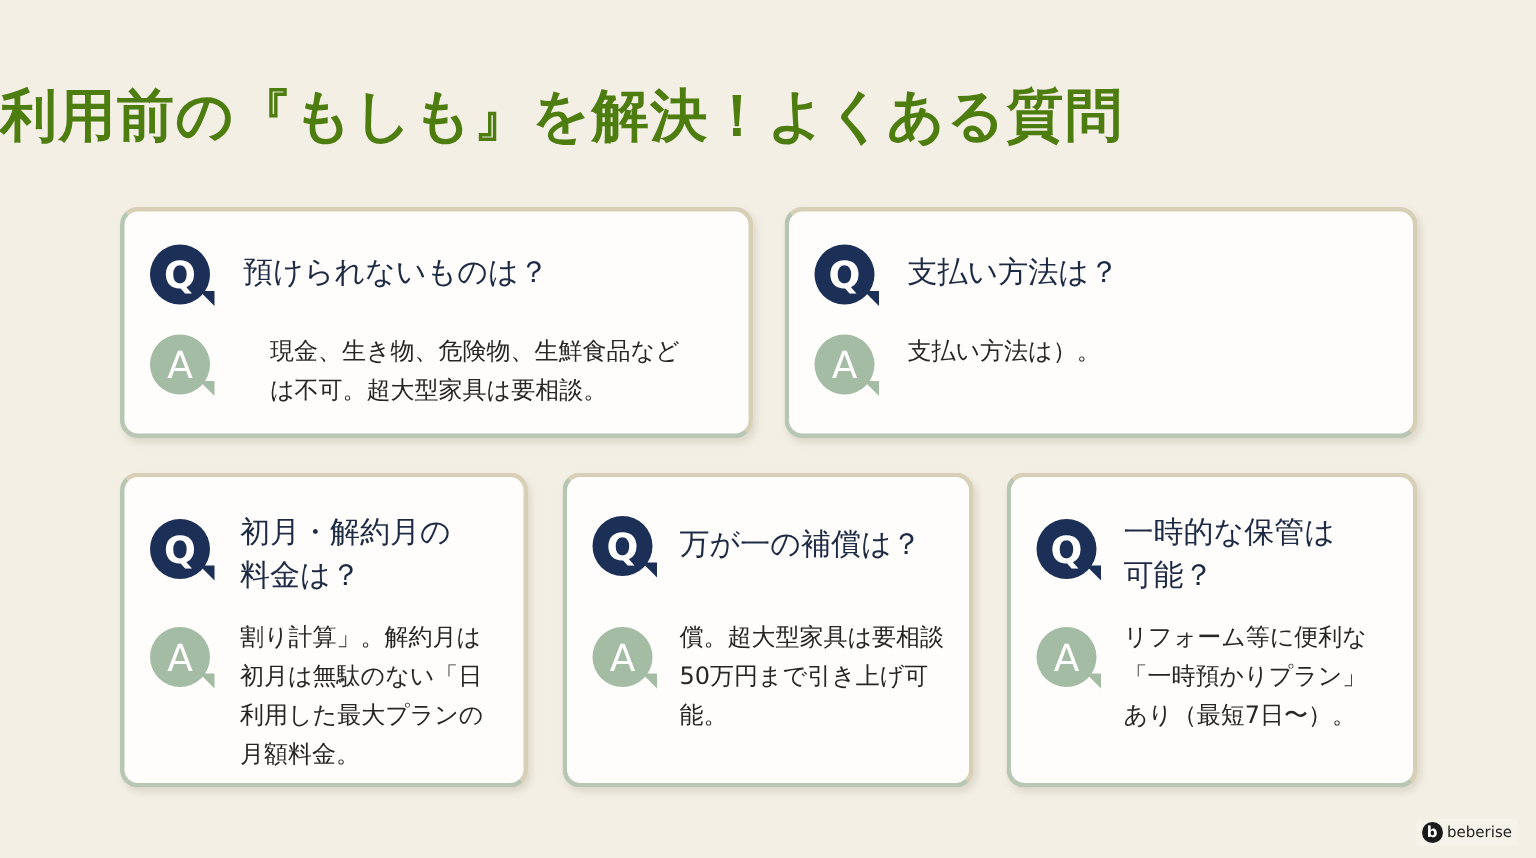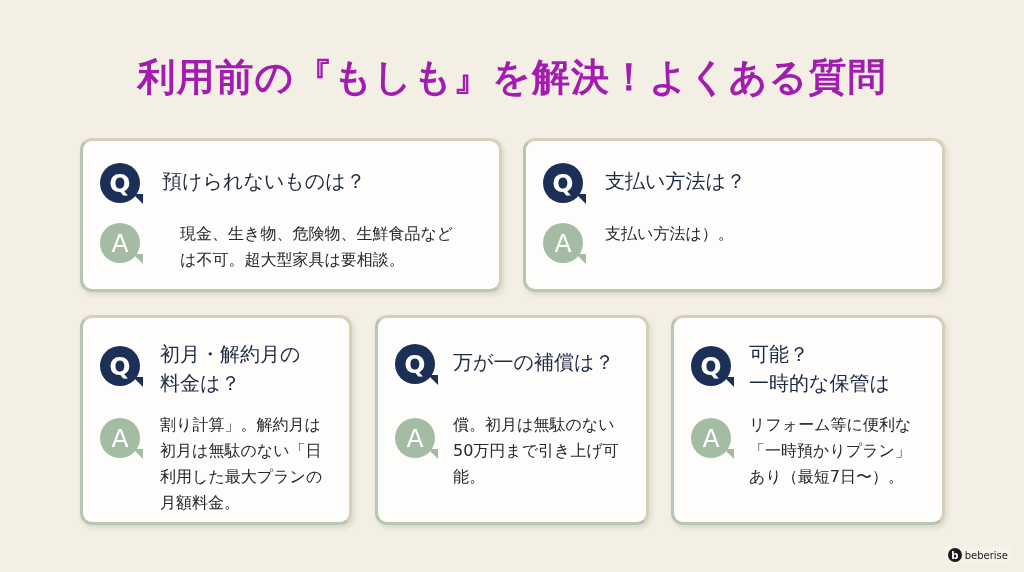--- a/index.html
+++ b/index.html
@@ -3,22 +3,22 @@
 <meta charset="utf-8">
 <style>
   html, body { margin:0; padding:0; }
   body {
     width:1024px; height:572px; overflow:hidden;
     background:#f3efe5;
     font-family:"DejaVu Sans", "Liberation Sans", sans-serif;
     position:relative;
   }
   .title {
-    position:absolute; left:0; top:52px; width:1024px; text-align:center;
-    font-size:38px; font-weight:bold; color:#a21caf; letter-spacing:1px;
+    position:absolute; left:0; top:52px; width:1024px; 
+    font-size:38px; font-weight:bold; color:#4d7c0f; letter-spacing:1px;
     font-family:"DejaVu Sans", sans-serif;
   }
   .card {
     position:absolute; box-sizing:border-box;
     background:#fefdfb;
     border-radius:12px;
     border:3px solid #d8d0b6;
     border-left-color:#b5c6b3;
     border-bottom-color:#b7c7b4;
     box-shadow: 2px 3px 5px rgba(120,110,80,0.18);
@@ -125,35 +125,35 @@
     <div class="bubble q">
         <span>Q</span>
       </div>
     <div class="qtext" style="margin-left:18px;margin-top:4px;">万が一の補償は？</div>
   </div>
   <div class="qa" style="left:17px;top:94px;">
     <div class="bubble a" style="margin-top:6px;">
         <span>A</span>
       </div>
     <div class="atext" style="margin-left:18px;">
-      <div>償。初月は無駄のない</div>
+      <div>償。超大型家具は要相談</div>
       <div>50万円まで引き上げ可</div>
       <div>能。</div>
     </div>
   </div>
 </div>
 
 <div class="card" style="left:671px;top:315px;width:274px;height:210px;">
   <div class="qa" style="left:17px;top:22px;">
     <div class="bubble q" style="margin-top:6px;">
         <span>Q</span>
       </div>
     <div class="qtext" style="margin-left:18px;">
+      <div>一時的な保管は</div>
       <div>可能？</div>
-      <div>一時的な保管は</div>
     </div>
   </div>
   <div class="qa" style="left:17px;top:94px;">
     <div class="bubble a" style="margin-top:6px;">
         <span>A</span>
       </div>
     <div class="atext" style="margin-left:18px;">
       <div>リフォーム等に便利な</div>
       <div>「一時預かりプラン」</div>
       <div>あり（最短7日〜）。</div>

